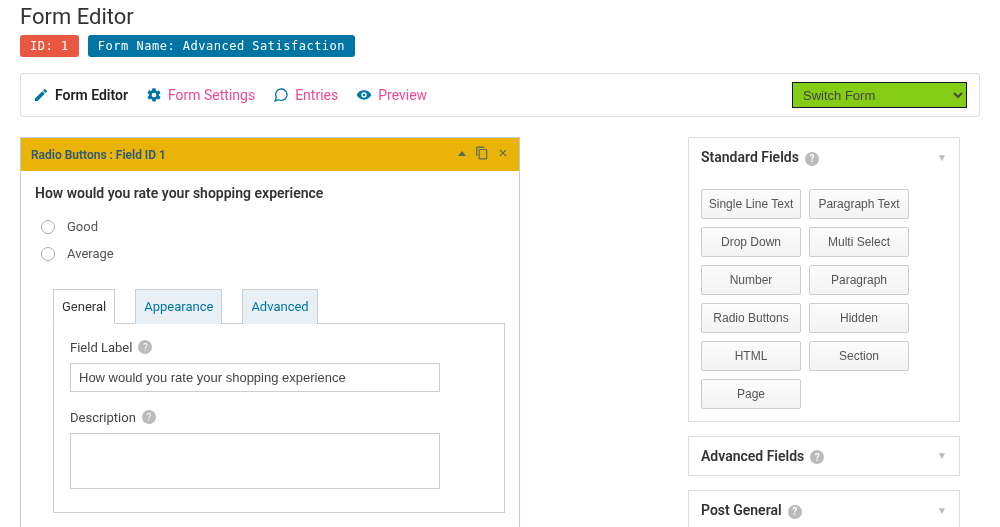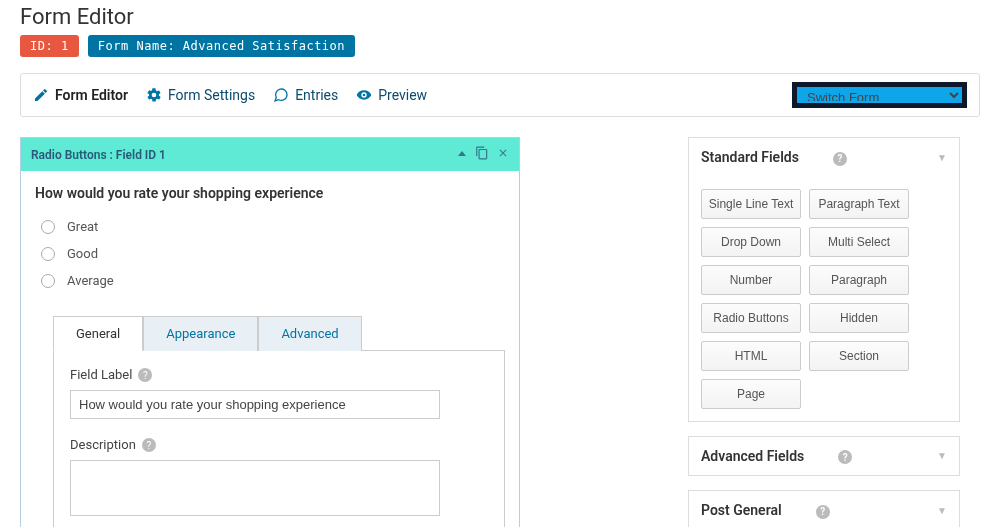--- a/index.html
+++ b/index.html
@@ -5,45 +5,45 @@
   * { box-sizing: border-box; margin: 0; padding: 0; }
   body { font-family: -apple-system, "Segoe UI", Roboto, "Helvetica Neue", Arial, sans-serif; font-size: 13px; color: #444; background: #fff; }
   .page { width: 1000px; height: 527px; padding: 0 20px; position: relative; }
   h1.page-title { font-size: 22px; font-weight: 400; color: #333; margin: 4px 0 6px 0; }
   .badges { margin-bottom: 16px; }
   .badge { display: inline-block; padding: 4px 10px; border-radius: 3px; color: #fff; font-size: 12px; letter-spacing: 0.5px; font-family: Consolas, Monaco, monospace; text-align: center; }
   .badge-id { background: #e8573f; margin-right: 6px; }
   .badge-name { background: #0074a2; }
   .toolbar { border: 1px solid #ddd; border-radius: 3px; padding: 8px 12px; display: flex; align-items: center; gap: 18px; margin-bottom: 20px; }
   .toolbar .spacer { flex: 1; }
-  .tool-link { color: #0c4a6e; font-size: 14px; display: inline-flex; align-items: center; gap: 6px; cursor: pointer; }
+  .tool-link { color: #ec4899; font-size: 14px; display: inline-flex; align-items: center; gap: 6px; cursor: pointer; }
   .tool-link.active { color: #222; font-weight: 600; }
   .tool-icon { display: inline-flex; }
-  .switch-select { width: 175px; height: 26px; border: 5px solid #0f172a; background: #0ea5e9; padding: 2px 6px; font-size: 13px; color: #444; }
+  .switch-select { width: 175px; height: 26px; border: 1px solid #0f172a; background: #84cc16; padding: 2px 6px; font-size: 13px; color: #444; }
   .columns { display: flex; gap: 168px; align-items: flex-start; }
   .left-col { width: 500px; }
   .right-col { width: 272px; }
   .field-box { border: 1px solid #b8cee0; }
-  .field-header { background: #5eead4; color: #2a5a7a; font-weight: 600; font-size: 12px; padding: 8px 10px; display: flex; align-items: center; }
+  .field-header { background: #eab308; color: #2a5a7a; font-weight: 600; font-size: 12px; padding: 8px 10px; display: flex; align-items: center; }
   .field-header .hspacer { flex: 1; }
   .field-header .hicon { color: #2a5a7a; opacity: .8; margin-left: 8px; cursor: pointer; }
   .field-body { background: #fff; padding: 14px 14px 20px 14px; }
   .field-question { font-weight: 600; font-size: 14px; color: #333; margin-bottom: 12px; }
   .radio-list { list-style: none; }
   .radio-list li { display: flex; align-items: center; gap: 12px; padding: 6px 2px; color: #555; font-size: 13px; }
   .radio-circle { width: 14px; height: 14px; border: 1px solid #aaa; border-radius: 50%; background: #fff; margin-left: 4px; }
   .tabs { display: flex; margin-top: 22px; margin-left: 18px; }
-  .tab { padding: 9px 22px; font-size: 13px; border: 1px solid #ccc; background: #e8f0f6; color: #0074a2; cursor: pointer; margin-right: 0; border-bottom: none; }
+  .tab { padding: 9px 8px; font-size: 13px; border: 1px solid #ccc; background: #e8f0f6; color: #0074a2; cursor: pointer; margin-right: 20px; border-bottom: none; }
   .tab.active { background: #fff; color: #333; border-bottom: 1px solid #fff; position: relative; z-index: 2; }
   .tab-panel { border: 1px solid #ccc; margin-left: 18px; margin-top: -1px; padding: 16px 16px 20px 16px; background: #fff; }
-  .form-label { font-size: 13px; color: #444; display: inline-flex; align-items: flex-end; gap: 6px; margin-bottom: 8px; }
+  .form-label { font-size: 13px; color: #444; display: inline-flex; align-items: flex-start; gap: 6px; margin-bottom: 8px; }
   .text-input { width: 370px; padding: 6px 8px; border: 1px solid #ccc; font-size: 13px; color: #444; display: block; margin-bottom: 18px; }
   .textarea { width: 370px; height: 56px; border: 1px solid #ccc; padding: 6px 8px; font-size: 13px; resize: none; }
   .panel { border: 1px solid #ddd; margin-bottom: 14px; }
-  .panel-header { padding: 11px 12px; font-weight: 600; font-size: 14px; color: #333; display: flex; align-items: center; cursor: pointer; gap: 28px; }
+  .panel-header { padding: 11px 12px; font-weight: 600; font-size: 14px; color: #333; display: flex; align-items: center; cursor: pointer; }
   .panel-header .help { margin-left: 6px; color: #aaa; }
   .panel-header .pspacer { flex: 1; }
   .panel-header .caret { color: #bbb; font-size: 10px; }
   .panel-body { padding: 12px; }
   .field-grid { display: flex; flex-wrap: wrap; gap: 8px; }
   .field-btn { width: 100px; height: 30px; border: 1px solid #ccc; background: linear-gradient(#fcfcfc,#f3f3f3); color: #555; font-size: 12px; cursor: pointer; border-radius: 2px; }
   .help-q { display:inline-flex; width:14px; height:14px; border-radius:50%; background:#bbb; color:#fff; font-size:10px; align-items:center; justify-content:center; }
 </style>
 </head>
 <body>
@@ -114,24 +114,20 @@
           <svg width="12" height="12" viewBox="0 0 24 24">
                 <path fill="#2a5a7a" d="M19 6.41 17.59 5 12 10.59 6.41 5 5 6.41 10.59 12 5 17.59 6.41 19 12 13.41 17.59 19 19 17.59 13.41 12z"></path>
               </svg>
         </span>
       </div>
       <div class="field-body">
         <div class="field-question">How would you rate your shopping experience</div>
         <ul class="radio-list">
           <li>
                 <span class="radio-circle"></span>
-                <span>Great</span>
-              </li>
-          <li>
-                <span class="radio-circle"></span>
                 <span>Good</span>
               </li>
           <li>
                 <span class="radio-circle"></span>
                 <span>Average</span>
               </li>
         </ul>
 
         <div class="tabs">
           <div class="tab active">General</div>

